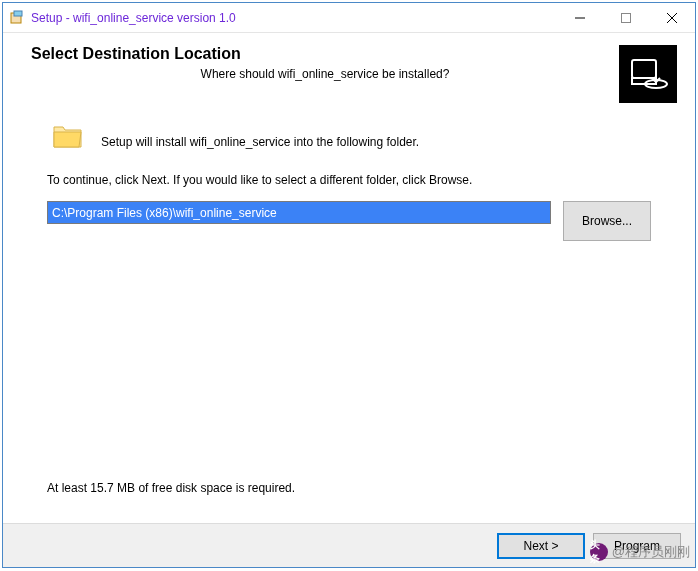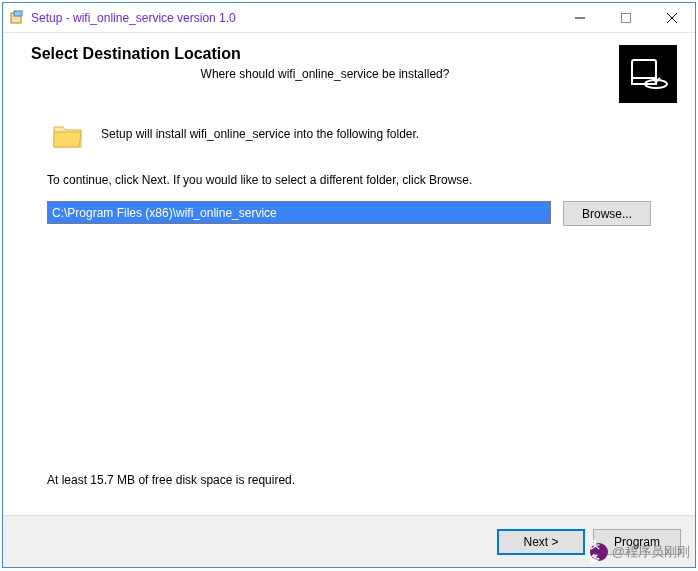--- a/index.html
+++ b/index.html
@@ -62,21 +62,21 @@
       margin-right: 2px;
     }
     .content {
       flex: 1;
       padding: 10px 44px 10px 44px;
       display: flex;
       flex-direction: column;
     }
     .install-row {
       display: flex;
-      align-items: flex-start;
+      align-items: flex-end;
       gap: 18px;
       margin-top: 12px;
       margin-bottom: 24px;
     }
     .folder-icon {
       width: 30px; height: 26px;
       margin-left: 6px;
     }
     .continue-text { margin-bottom: 14px; }
     .path-row {
@@ -88,31 +88,31 @@
       height: 23px;
       border: 1px solid #7a7a7a;
       padding: 2px 4px;
       font-family: inherit;
       font-size: 12px;
       background: #3b82f6;
       color: #fff;
       outline: none;
     }
     .browse-btn {
-      width: 88px; height: 25px;
+      width: 88px; height: 40px;
       background: #e1e1e1;
       border: 1px solid #adadad;
       font-family: inherit;
       font-size: 12px;
       cursor: pointer;
     }
     .spacer { flex: 1; }
     .disk-space { margin-bottom: 18px; }
     .footer {
-      height: 52px;
+      height: 44px;
       background: #f0f0f0;
       border-top: 1px solid #dcdcdc;
       display: flex;
       align-items: center;
       justify-content: flex-end;
       padding-right: 14px;
       gap: 8px;
     }
     .footer-btn {
       width: 88px; height: 26px;

